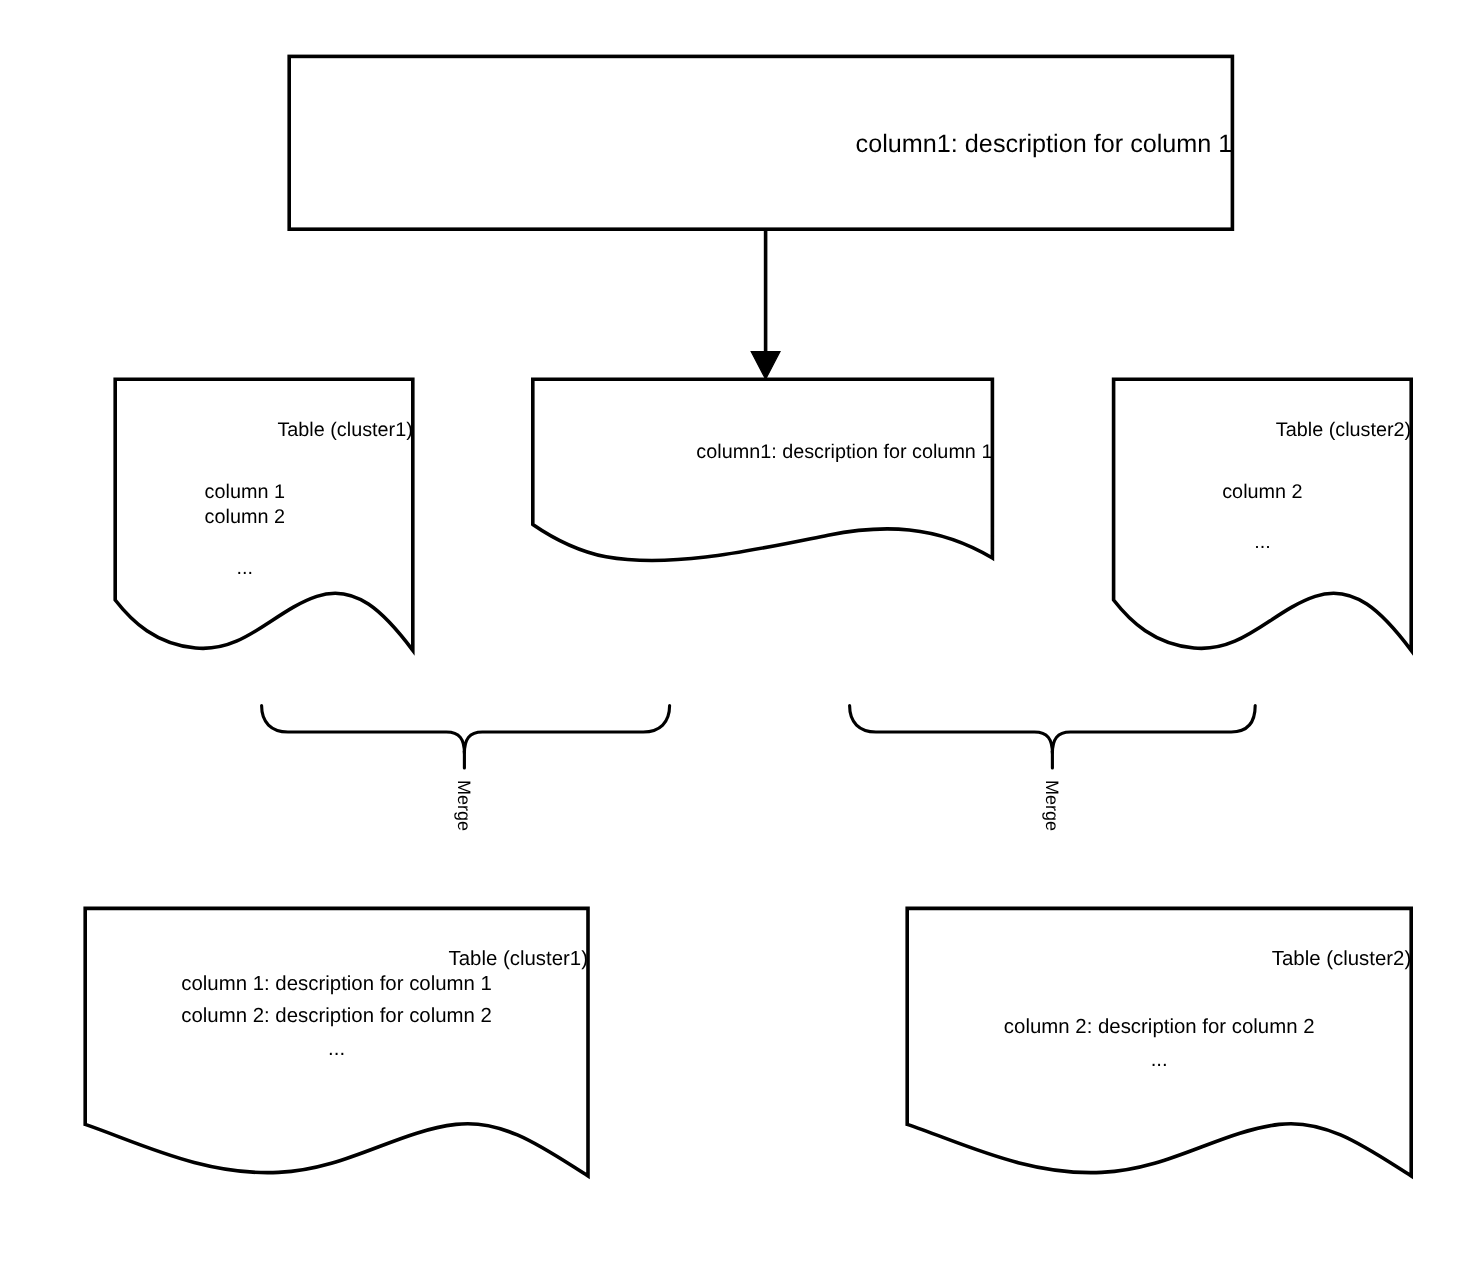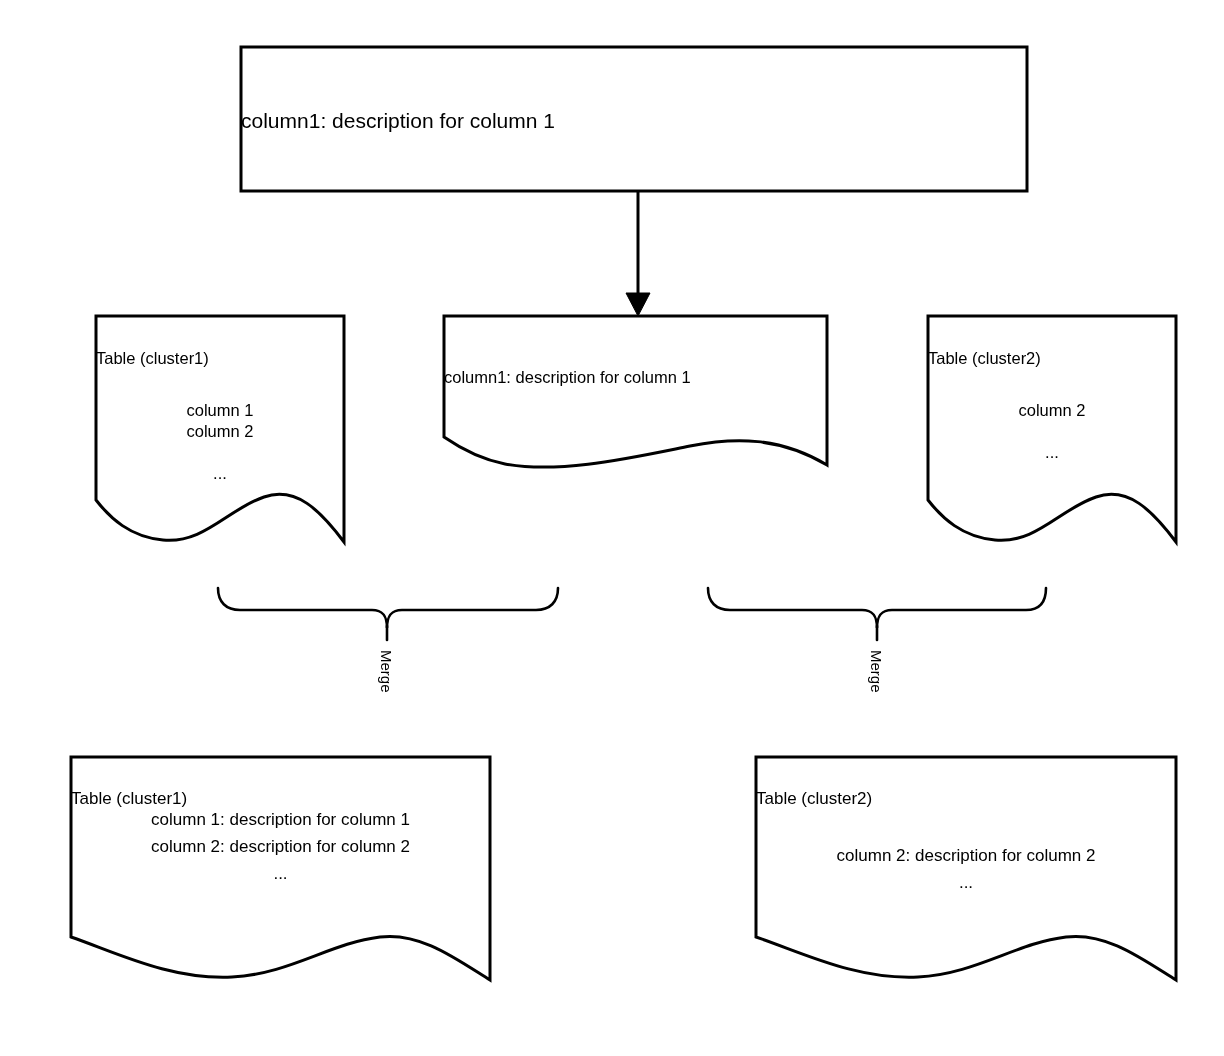--- a/index.html
+++ b/index.html
@@ -42,21 +42,21 @@
     stroke-width: 1;
   }
   .brace-path {
     fill: none;
     stroke: #000000;
     stroke-width: 2.6;
     stroke-linecap: round;
   }
   .txt {
     position: absolute;
-    text-align: left;
+    text-align: right;
     color: #000000;
     white-space: nowrap;
     line-height: 1.28;
     pointer-events: none;
   }
   .txt-title-big {
     font-size: 21px;
   }
   .txt-doc {
     font-size: 16.5px;
@@ -133,21 +133,21 @@
 
     <path d="M 756 757 L 1176 757 L 1176 980
              C 1141 958, 1106 932, 1066 937
              C 1016 943, 976 974, 918 977
              C 856 980, 801 952, 756 937 Z" class="shape-stroke"></path>
   </svg>
 
   <div class="txt txt-title-big" style="left:241px; top:108px; width:786px;">column1: description for column 1</div>
 
   <div class="txt txt-doc" style="left:96px; top:348px; width:248px;">Table (cluster1)</div>
-  <div class="txt txt-doc doc-text-block" style="left:96px; top:400px; width:248px;">column 1
+  <div class="txt txt-doc doc-text-block" style="left:80px; top:400px; width:248px;">column 1
 column 2
 
 ...</div>
 
   <div class="txt txt-doc-mid" style="left:444px; top:367px; width:383px;">column1: description for column 1</div>
 
   <div class="txt txt-doc" style="left:928px; top:348px; width:248px;">Table (cluster2)</div>
   <div class="txt txt-doc doc-text-block" style="left:928px; top:400px; width:248px;">column 2
 
 ...</div>

